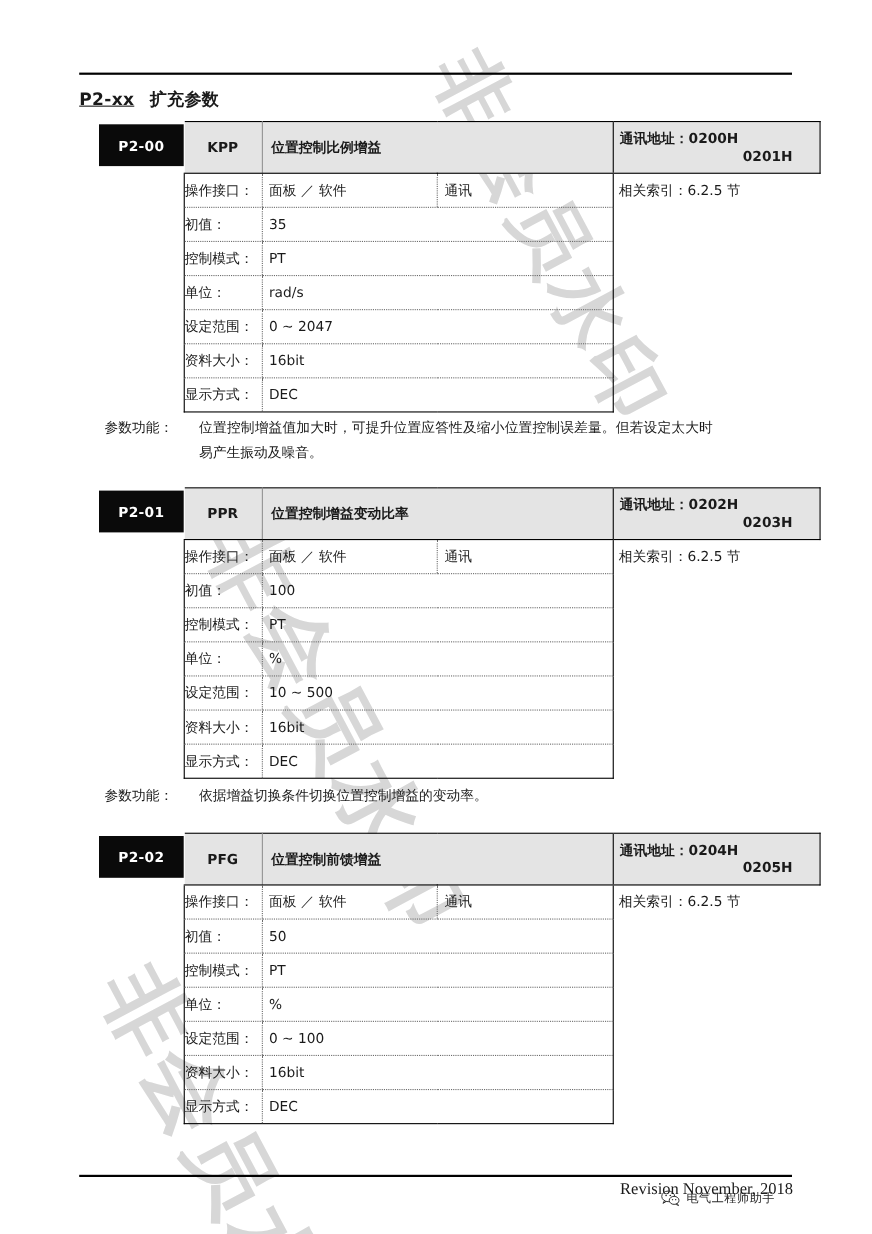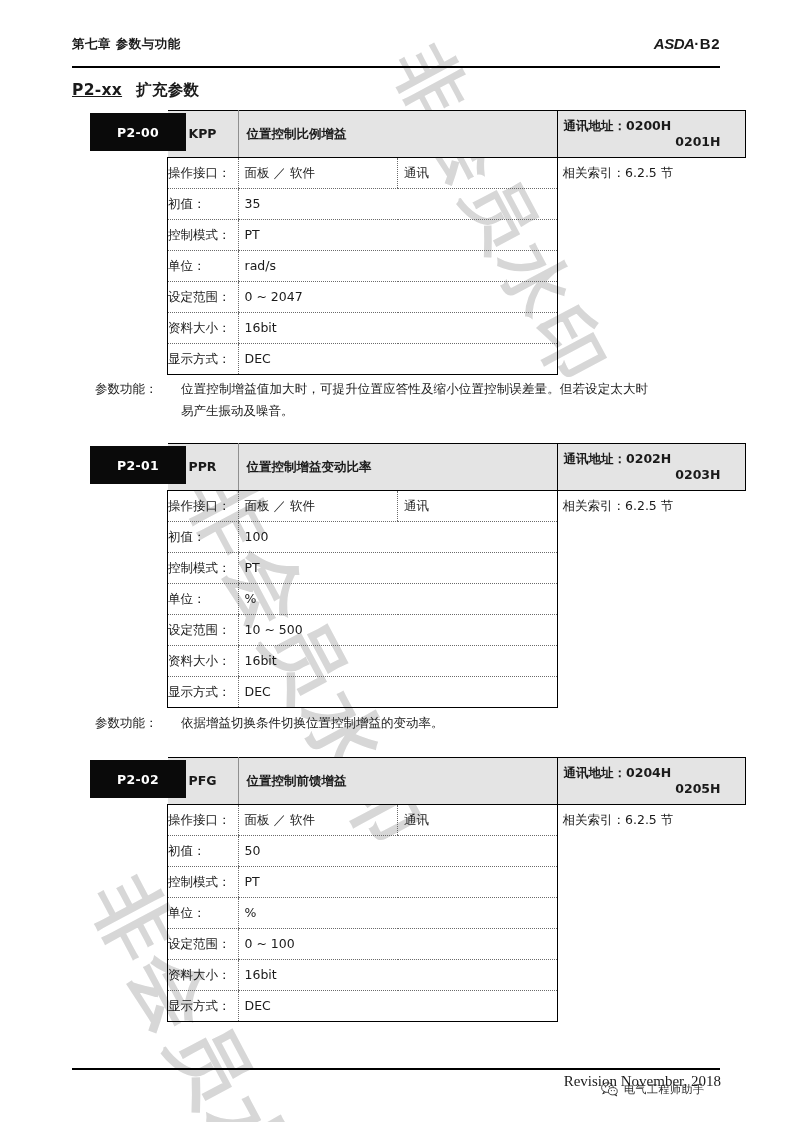--- a/index.html
+++ b/index.html
@@ -106,21 +106,21 @@
     z-index: 10;
   }
   #block-0 { top: 110px; }
   #block-1 { top: 443px; }
   #block-2 { top: 757px; }
 
   .tag {
     position: absolute;
     left: 18px;
     top: 3px;
-    width: 96px;
+    width: 77px;
     height: 38px;
     background: #0a0a0a;
     color: #ffffff;
     font-size: 12.5px;
     font-weight: 700;
     font-family: "DejaVu Sans", sans-serif;
     display: flex;
     align-items: center;
     justify-content: center;
     letter-spacing: 0.3px;
@@ -312,26 +312,20 @@
 <body>
 
 <div class="page">
 
   <div class="watermark-layer">
     <div class="wm wm-a">非会员水印</div>
     <div class="wm wm-b">非会员水印</div>
     <div class="wm wm-c">非会员水印</div>
   </div>
 
-  <div class="doc-header">
-    <div class="chapter-title">第七章  参数与功能</div>
-    <div class="brand-logo">
-      <span class="asda">ASDA</span><span>·</span><span>B2</span>
-    </div>
-  </div>
   <div class="header-rule"></div>
 
   <div class="section-title">
     <span class="st-code">P2-xx</span><span>扩充参数</span>
   </div>
 
   <div class="param-block" id="block-0">
     <div class="tag">P2-00</div>
     <table class="param-table">
       <tbody>

